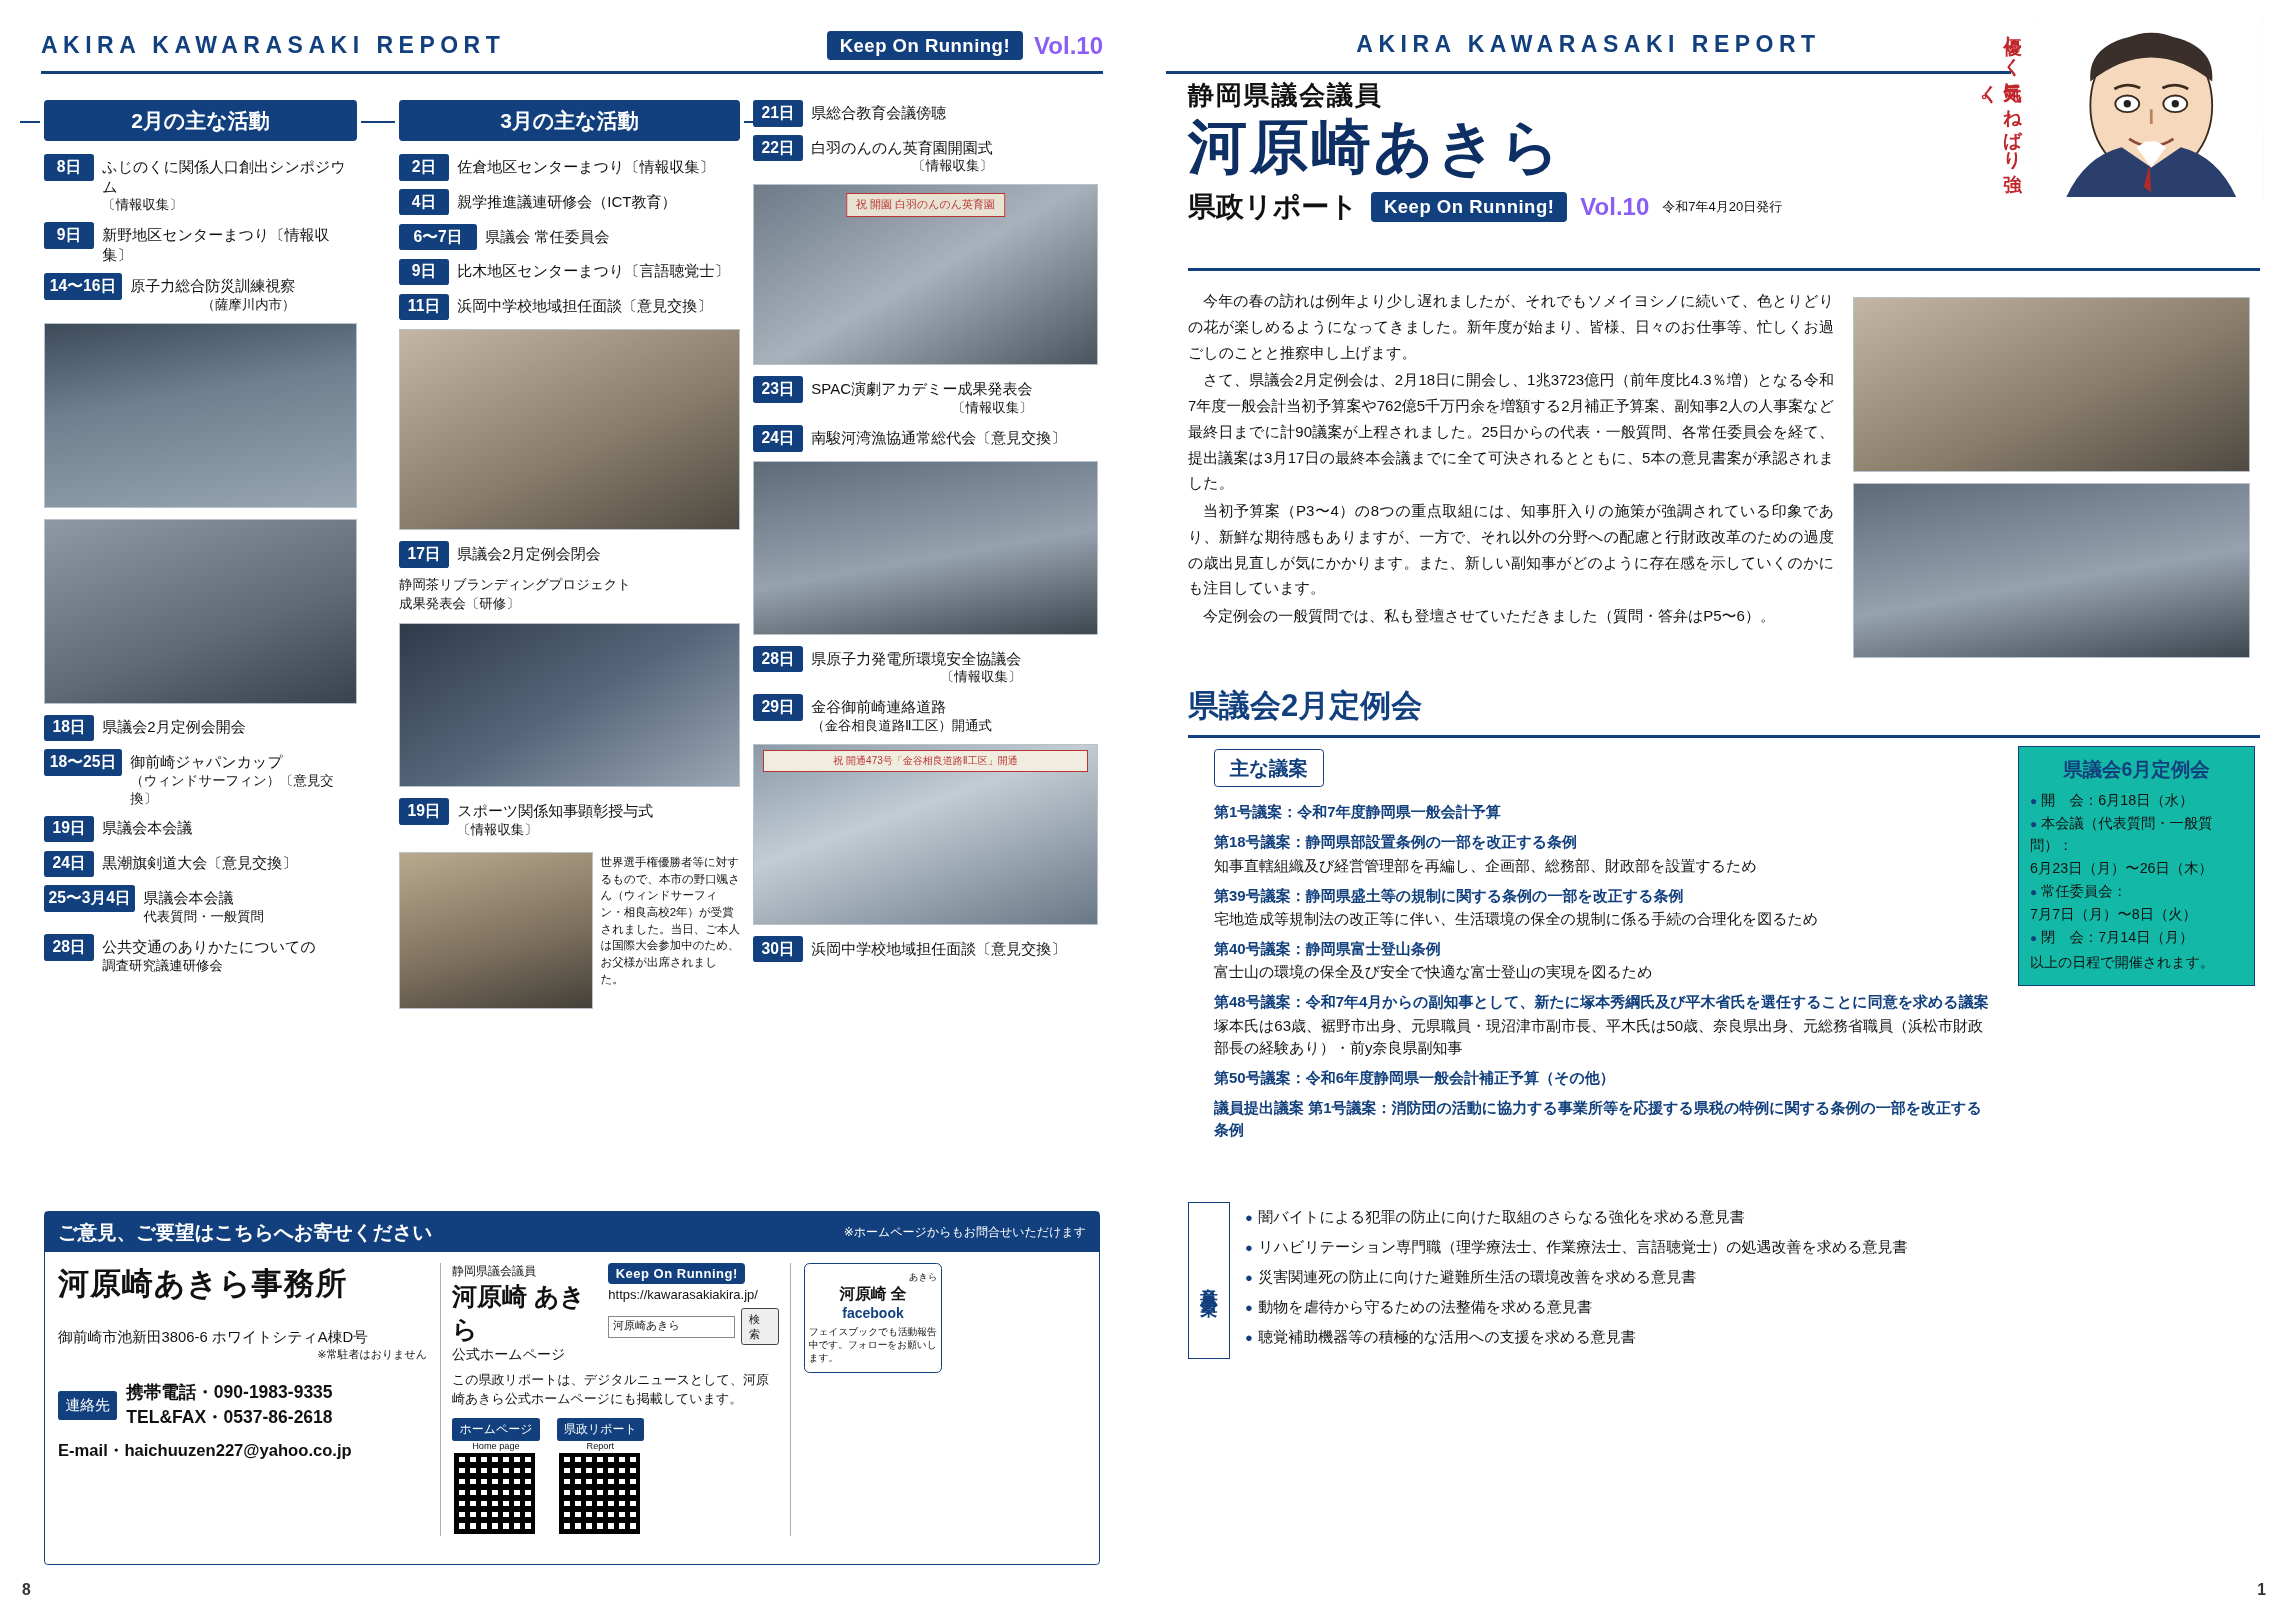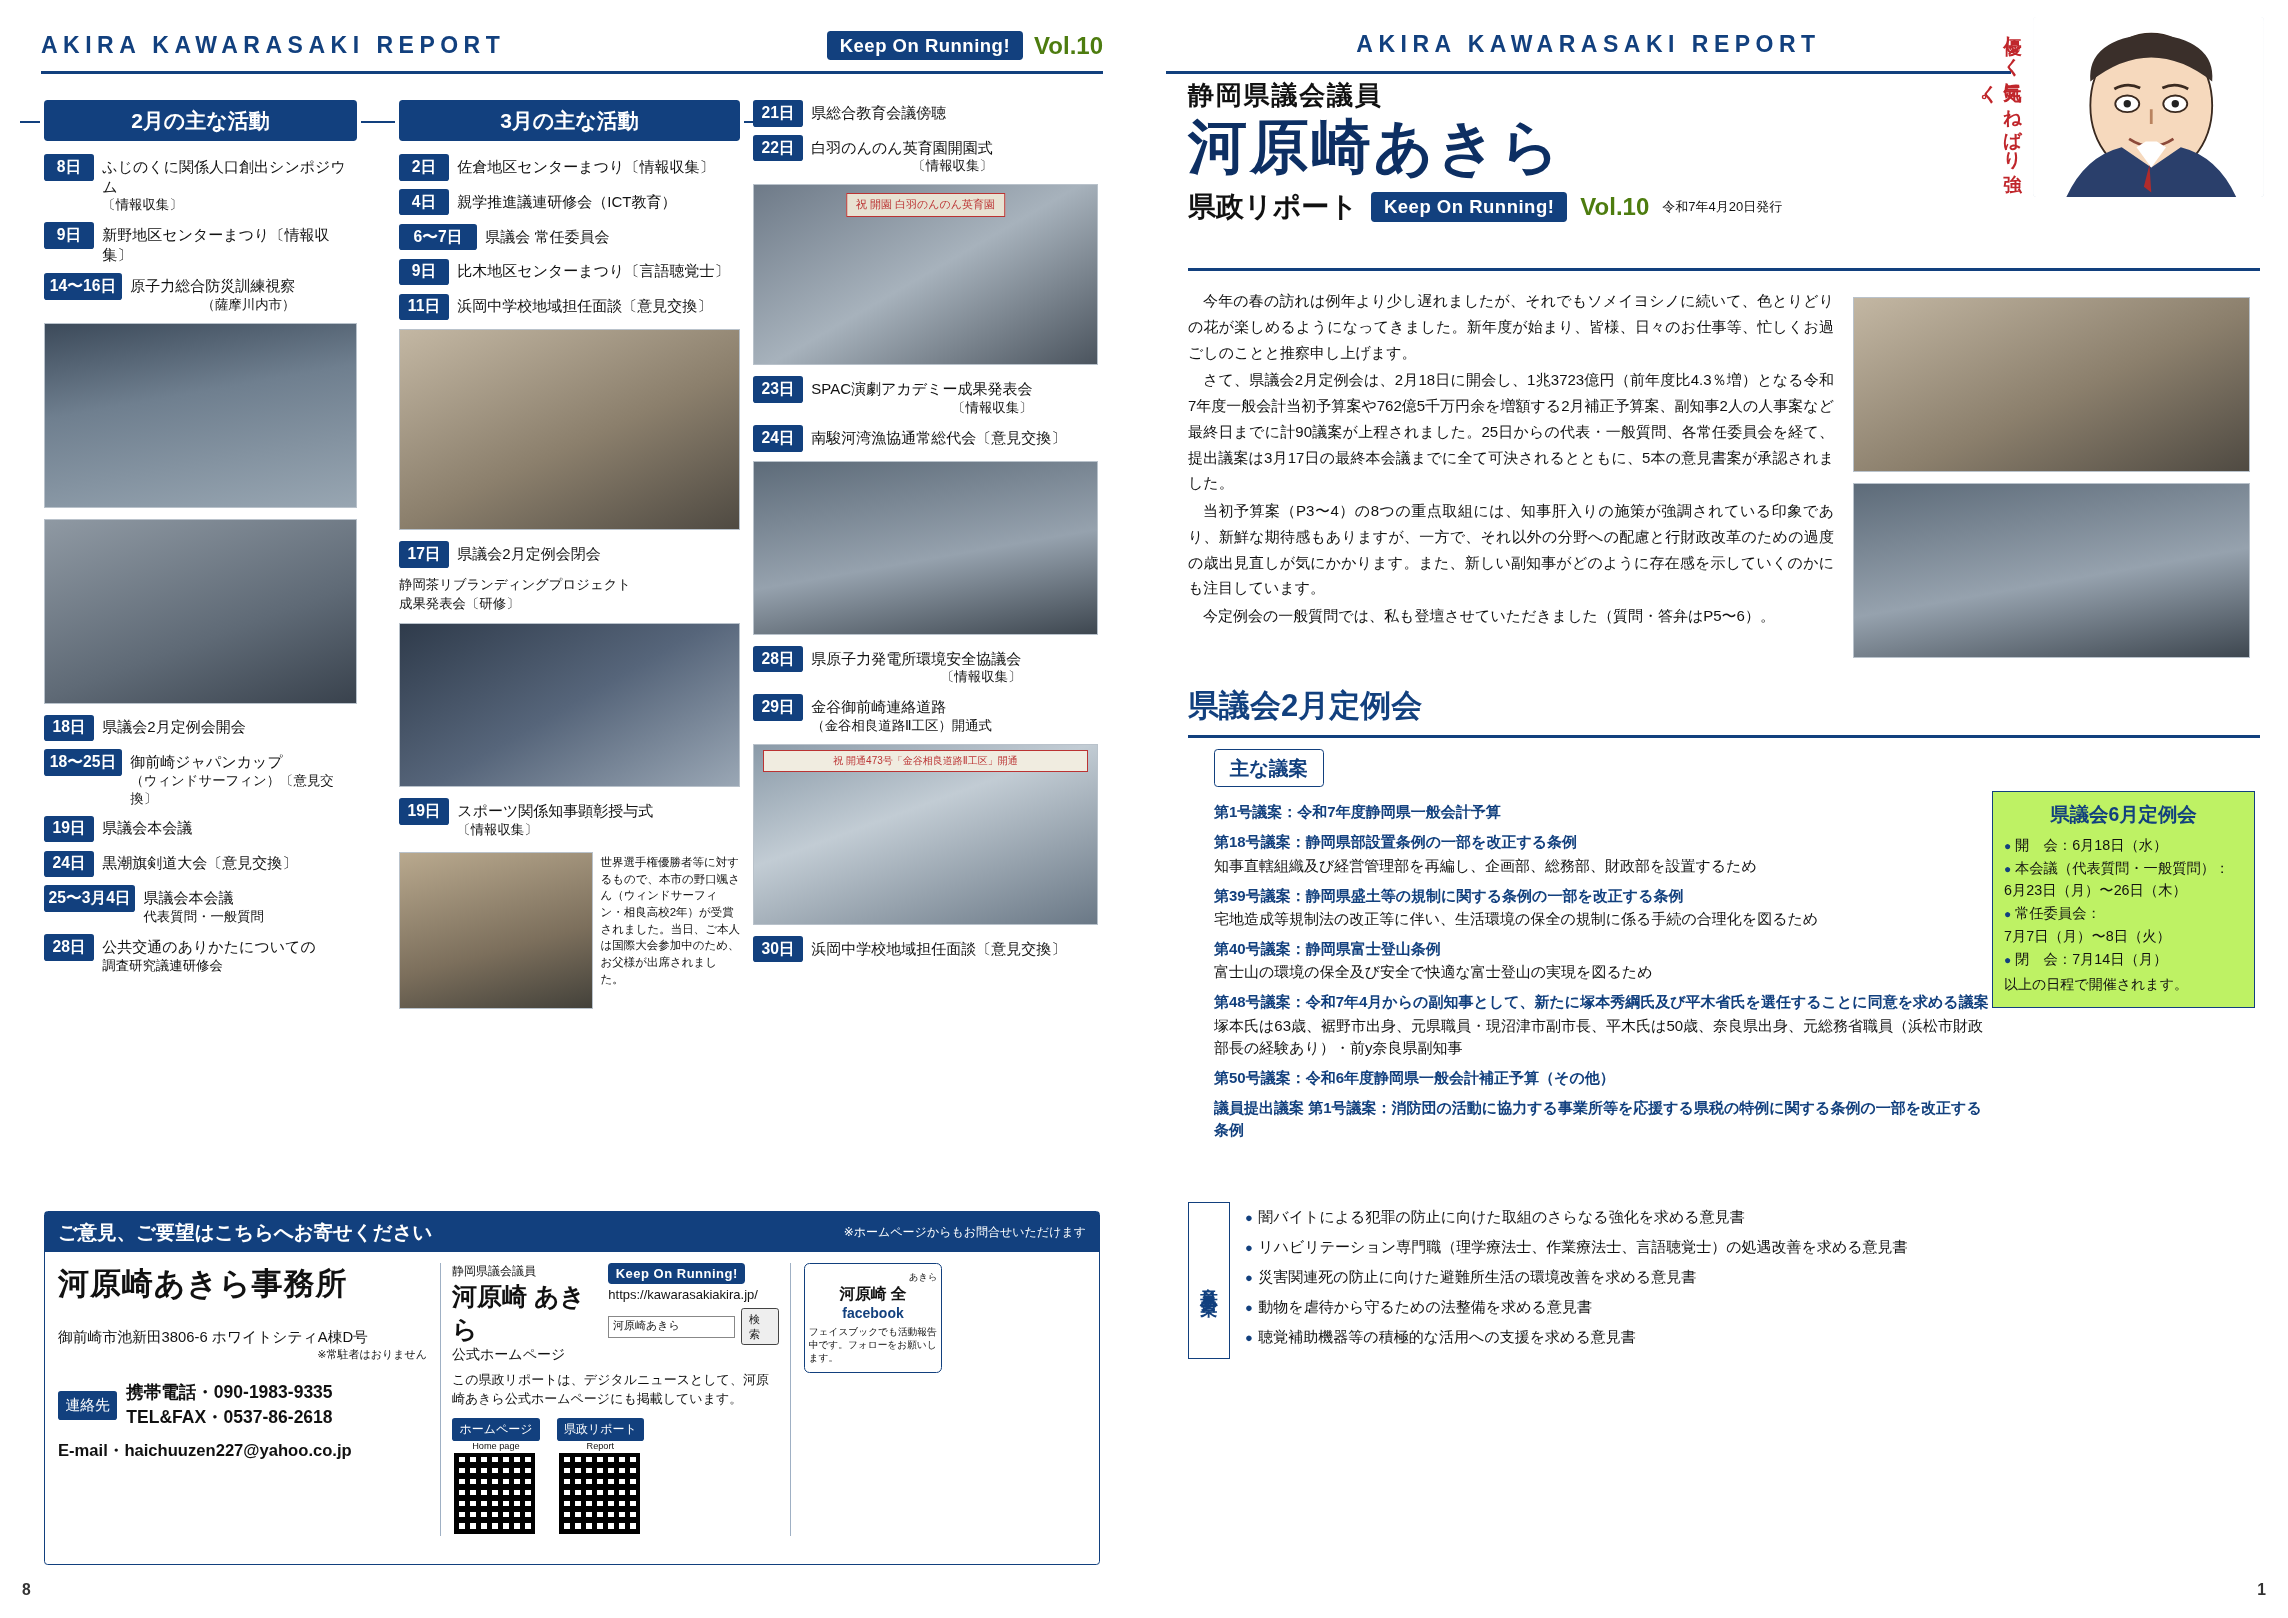--- a/index.html
+++ b/index.html
@@ -24,21 +24,21 @@
     font-size:23px; letter-spacing:5.5px; color:#12407e; font-weight:bold;
     white-space:nowrap;
   }
   .rep-head .rule {
     position:absolute; left:0; right:0; bottom:-5.5px; height:2.8px; background:#12407e;
   }
   .keep-badge {
     display:inline-block; background:#12407e; color:#fff; font-weight:bold;
     font-size:18.5px; padding:3.7px 13px; border-radius:3.7px; letter-spacing:0.5px;
   }
-  .vol { font-size:24px; font-weight:bold; color:#4d7c0f; }
+  .vol { font-size:24px; font-weight:bold; color:#8b5cf6; }
 
   
   .col { position:absolute; top:100px; }
   .col1 { left:44px; width:313px; }
   .col2 { left:399px; width:341px; }
   .col3 { left:753px; width:345px; }
 
   .sect-title {
     background:#12407e; color:#fff; text-align:center; font-weight:bold;
     font-size:21px; padding:6.5px 0; border-radius:3.7px; position:relative;
@@ -154,24 +154,23 @@
 
   .giantitle {
     position:absolute; top:749px; left:70px; border:1.8px solid #12407e; color:#12407e;
     font-weight:bold; font-size:19.4px; padding:4.6px 14.8px; border-radius:3.7px;
   }
   .bills { position:absolute; top:794px; left:70px; width:775px; font-size:15px; line-height:1.5; }
   .bill-h { color:#12407e; font-weight:bold; margin-top:7.4px; }
   .bill-b { margin-top:0.9px; }
 
   .june-box {
-    position:absolute; top:746px; right:33px; width:263px;
-    border:1.8px solid #12407e; background:#bef264; padding:9.2px 11px 13px;
+    position:absolute; top:746px; right:33px; width:237px;
+    border:1.8px solid #12407e; background:#14b8a6; padding:9.2px 11px 13px;
     position:absolute;
-    margin-top:45px;
   }
   .june-title { color:#12407e; font-weight:bold; font-size:19.4px; text-align:center; margin-bottom:5.5px; }
   .june-box ul { list-style:none; margin:0; padding:0; font-size:14.3px; line-height:1.6; }
   .june-box li::before { content:"\25CF"; color:#12407e; margin-right:3.7px; font-size:12px; }
   .june-box li.cont::before { content:""; margin-right:0; }
   .june-foot { font-size:14px; margin-top:5.5px; }
 
   .opinion {
     position:absolute; bottom:85px; left:44px; right:28px; top:1202px;
   }

